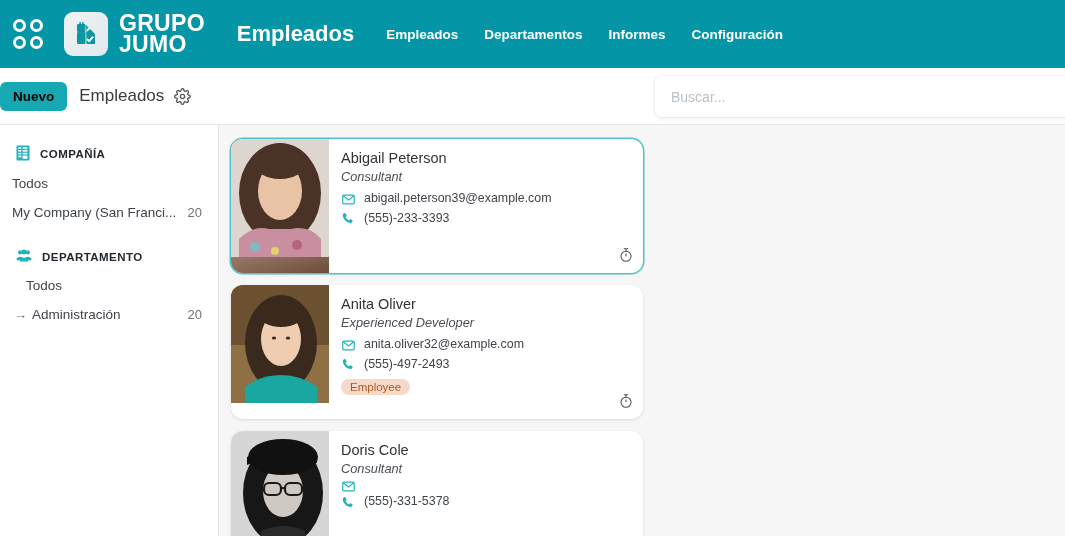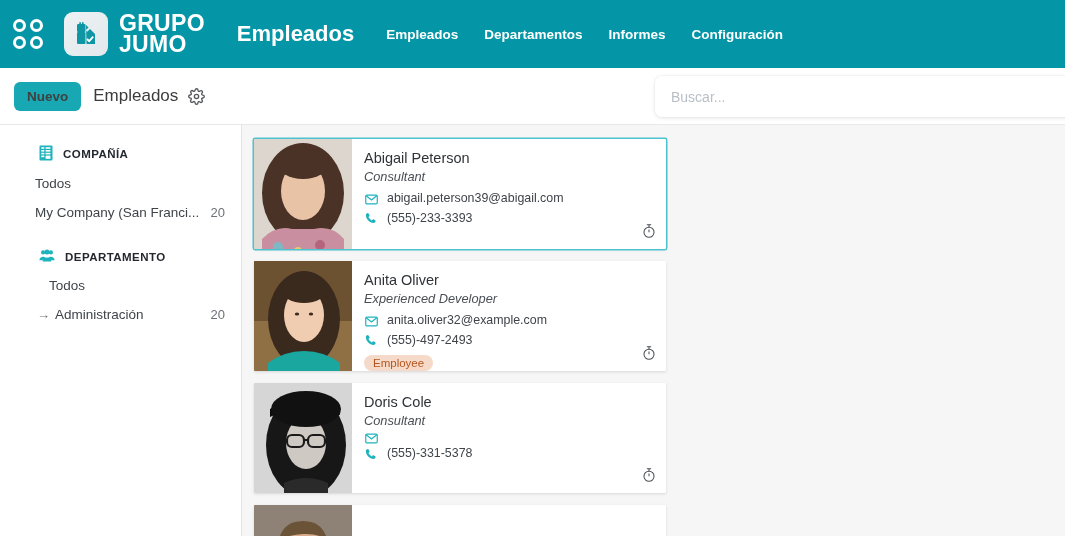--- a/index.html
+++ b/index.html
@@ -43,42 +43,42 @@
     font-size: 13.5px; font-weight: bold; color: #ffffff; cursor: pointer; white-space: nowrap;
   }
 
   
   .controlbar {
     height: 57px; flex: 0 0 57px; background: #ffffff;
     display: flex; align-items: center; border-bottom: 1px solid #e8e8e8;
     position: relative;
   }
   .btn-new {
-    margin-left: 14px; background: #17a8b4; color: #404040; border: none;
+    background: #17a8b4; color: #000000; border: none;
     border-radius: 6px; padding: 7px 13px; font-size: 13.5px; font-weight: bold;
     font-family: "Liberation Sans", sans-serif; cursor: pointer;
   }
   .breadcrumb {
     margin-left: 12px; font-size: 17px; color: #3c3c3c; display: flex; align-items: center; gap: 10px;
   }
   .gear { display:inline-flex; cursor: pointer; }
   .searchbox {
     position: absolute; left: 655px; top: 8px; width: 430px; height: 41px;
     background: #ffffff; border-radius: 7px;
     box-shadow: 0 1px 4px rgba(0,0,0,0.10), 0 0 0 1px rgba(0,0,0,0.02);
     display: flex; align-items: center; padding: 0 16px;
   }
   .searchbox input {
     border: none; outline: none; width: 100%; font-size: 14px;
     font-family: "Liberation Sans", sans-serif; color: #3c3c3c; background: transparent;
   }
   .searchbox input::placeholder { color: #b9bfc6; }
 
   
-  .body { flex: 1 1 auto; display: flex; min-height: 0; background: #701a75; margin-left: 23px; }
+  .body { flex: 1 1 auto; display: flex; min-height: 0; background: #701a75; }
 
   
   .sidebar {
     width: 219px; flex: 0 0 219px; background: #ffffff;
     border-right: 1px solid #e3e3e3; padding-top: 14px; overflow: hidden;
   }
   .sb-section-head {
     display: flex; align-items: center; gap: 10px; padding: 6px 14px 6px 16px;
     font-size: 11.5px; font-weight: bold; color: #23282e; letter-spacing: 0.45px;
   }
@@ -92,21 +92,21 @@
   .sb-arrow { color:#6d7278; margin-right: 5px; font-size: 13px; }
   .sb-gap { height: 16px; }
 
   
   .cards-area {
     flex: 1 1 auto; background: #f6f6f6; padding: 14px 10px 0 12px;
     overflow: hidden; position: relative;
   }
   .cards-grid { display: flex; flex-wrap: wrap; gap: 12px 10px; align-content: flex-start; }
   .card {
-    width: 412px; height: 110px; background: #ffffff; border-radius: 1px;
+    width: 412px; height: 134px; background: #ffffff; border-radius: 12px;
     display: flex; overflow: hidden; position: relative;
     box-shadow: 0 1px 3px rgba(0,0,0,0.13);
   }
   .card.selected { box-shadow: 0 0 0 1.5px #4ec3d0, 0 1px 3px rgba(0,0,0,0.10); }
   .card-photo {
     width: 98px; flex: 0 0 98px; height: 100%;
     background-size: cover; background-position: center top;
   }
   .card-info { flex: 1 1 auto; padding: 10px 12px 8px 12px; position: relative; min-width: 0; }
   .emp-name { font-size: 14.5px; color: #2f3337; line-height: 1.3; }
@@ -255,21 +255,21 @@
           <div class="card-info">
             <div class="emp-name">Abigail Peterson</div>
             <div class="emp-role">Consultant</div>
             <div class="contact-row">
               <span class="ic">
                 <svg width="13" height="11" viewBox="0 0 14 11" fill="none" stroke="#1fb3bd" stroke-width="1.3">
                   <rect x="0.8" y="0.8" width="12.4" height="9.4" rx="1.2"></rect>
                   <path d="M1.3 1.5 L7 6 L12.7 1.5"></path>
                 </svg>
               </span>
-              <span class="txt">abigail.peterson39@abigail.com</span>
+              <span class="txt">abigail.peterson39@example.com</span>
             </div>
             <div class="contact-row">
               <span class="ic">
                 <svg width="12" height="12" viewBox="0 0 14 14" fill="#1fb3bd">
                   <path d="M3.2 1.1 C2.1 1.1 1 2.3 1 3.6 C1 8.2 5.4 12.8 10 12.8 c1.3 0 2.4-1.1 2.4-2.2 0-.4-.2-.7-.5-.9L10 8.6c-.4-.2-.9-.1-1.2.3l-.8 1C6.6 9.2 4.8 7.4 4 5.9l1-.8c.4-.3.5-.8.3-1.2L4.2 1.7 c-.2-.4-.6-.6-1-.6z"></path>
                 </svg>
               </span>
               <span class="txt">(555)-233-3393</span>
             </div>
             <span class="stopwatch">

